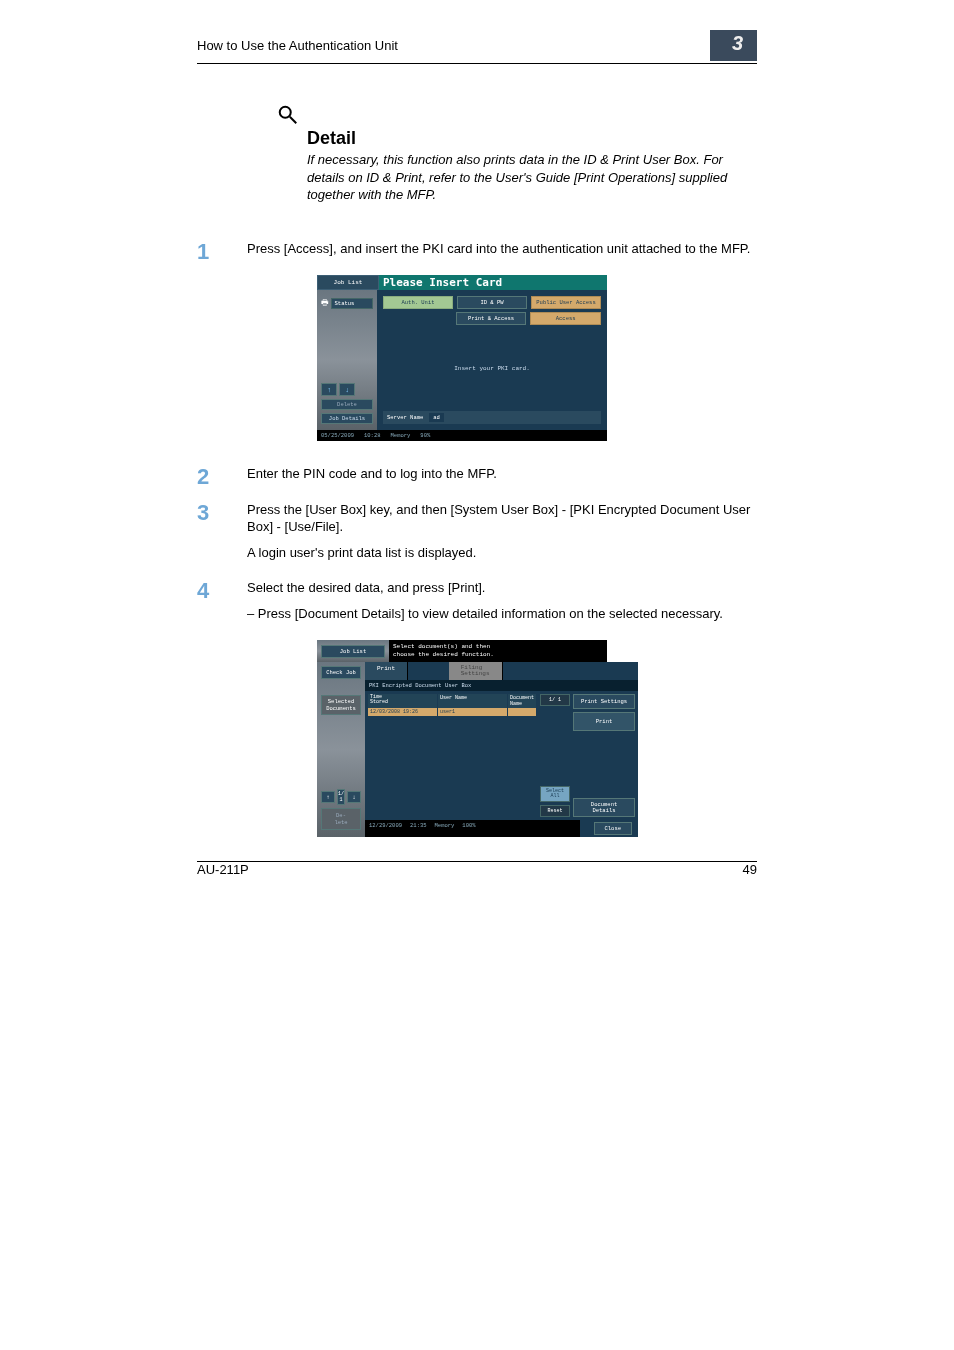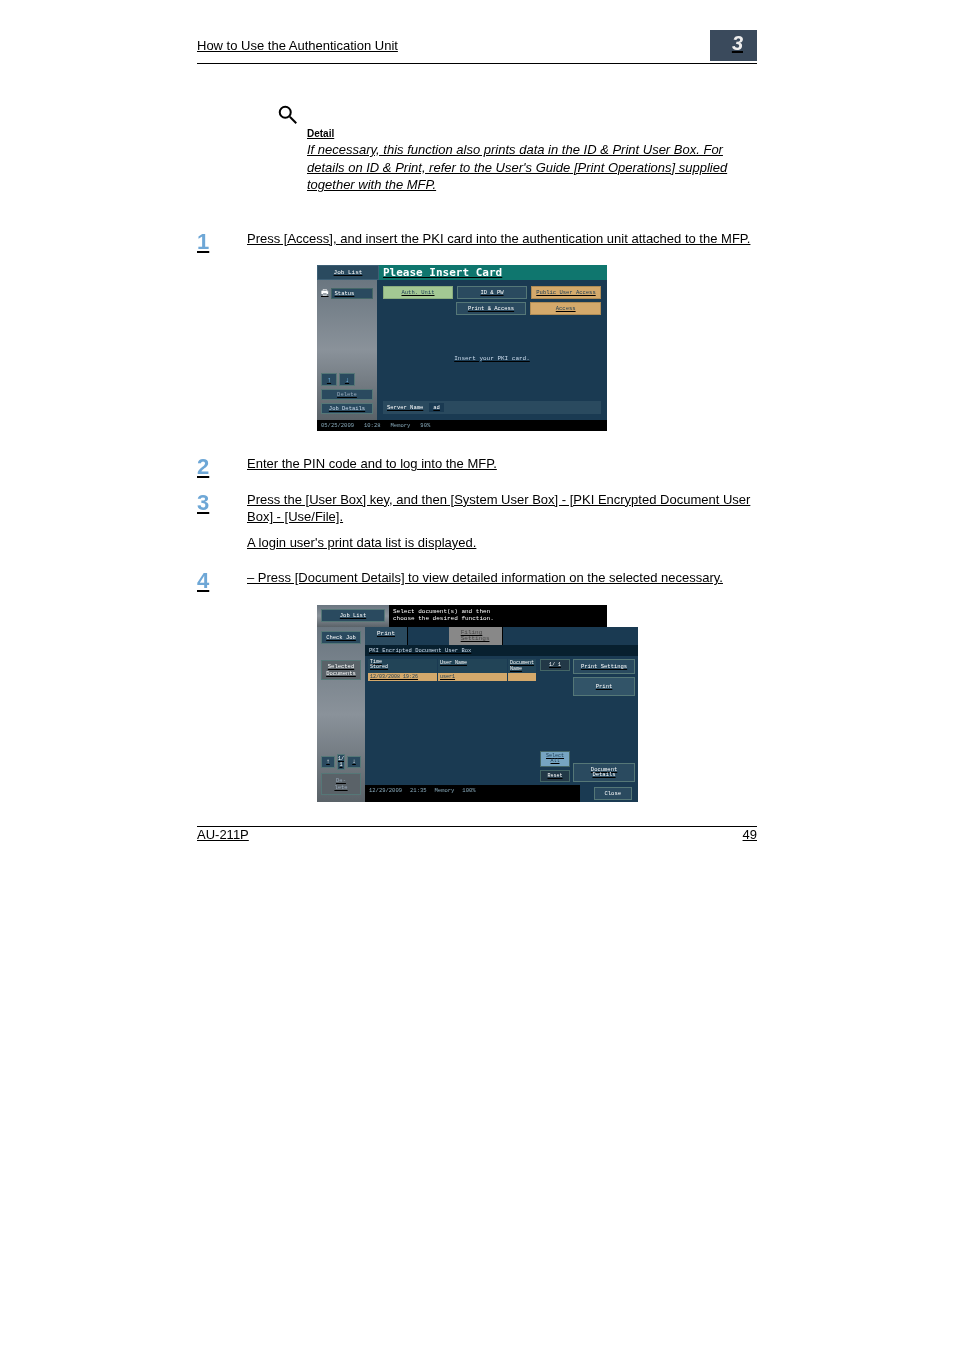--- a/index.html
+++ b/index.html
@@ -6,21 +6,20 @@
     margin: 0;
     font-family: Arial, Helvetica, sans-serif;
     background: #fff;
     color: #000;
     width: 954px;
   }
   .page {
     padding: 30px 0 40px 0;
     width: 954px;
     box-sizing: border-box;
-    text-decoration: underline;
   }
   .content {
     width: 560px;
     margin: 0 auto;
   }
   .header-row {
     display: flex;
     justify-content: space-between;
     align-items: center;
     border-bottom: 1px solid #000;
@@ -44,21 +43,21 @@
   }
   .magnifier {
     width: 22px;
     height: 22px;
     margin-bottom: 2px;
     position: relative;
   }
   .magnifier svg { display:block; }
   .detail-label {
     font-weight: bold;
-    font-size: 10px;
+    font-size: 18px;
     margin: 0 0 2px 30px;
   }
   .detail-text {
     font-style: italic;
     font-size: 13px;
     line-height: 1.35;
     margin: 0 0 0 30px;
   }
   .section-mid {
     font-size: 13px;
@@ -363,20 +362,21 @@
       <div class="step-num">3</div>
       <div class="step-body">
         <p>Press the [User Box] key, and then [System User Box] - [PKI Encrypted Document User Box] - [Use/File].</p>
         <p>A login user's print data list is displayed.</p>
       </div>
     </div>
 
     <div class="step-row" style="margin-top:6px;">
       <div class="step-num">4</div>
       <div class="step-body">
+        <p>Select the desired data, and press [Print].</p>
         <p class="sub-indent">–   Press [Document Details] to view detailed information on the selected necessary.</p>
       </div>
     </div>
 
     <div class="screenshot">
       <div class="ss-box ss2">
         <div class="top">
           <div class="side2" style="height:22px;padding:3px 4px;justify-content:center;">
             <div class="tab2" style="margin:0;">Job List</div>
           </div>

